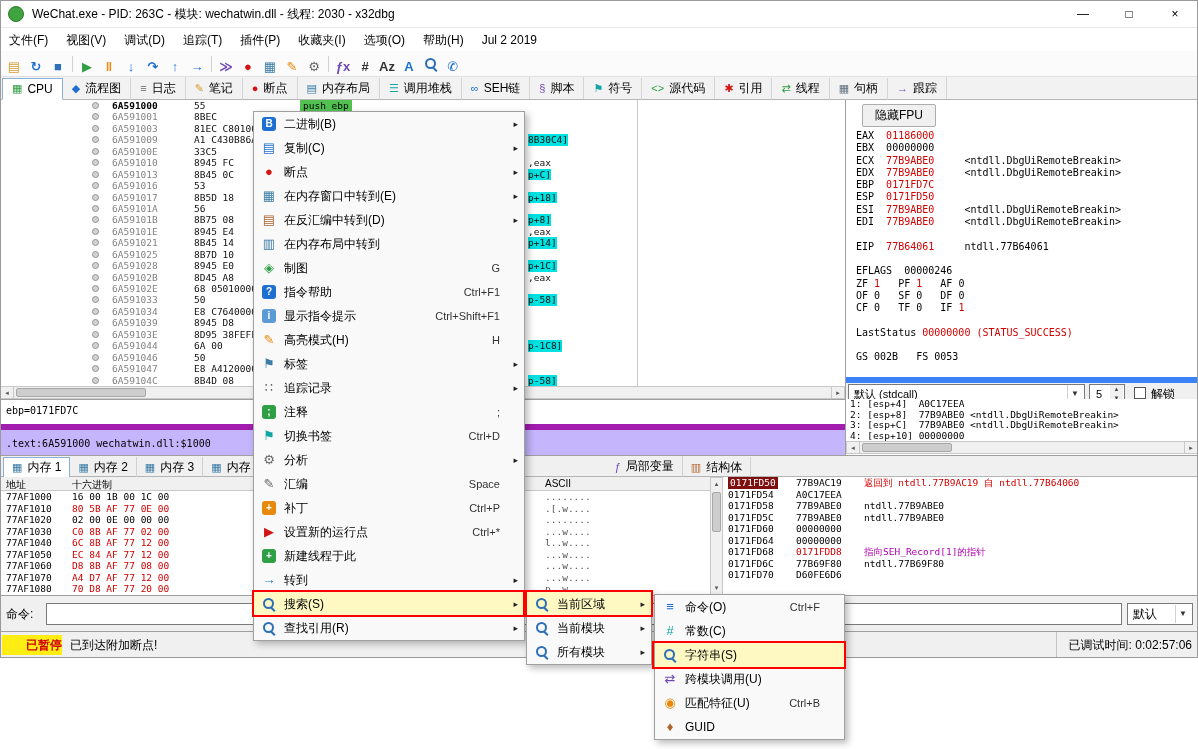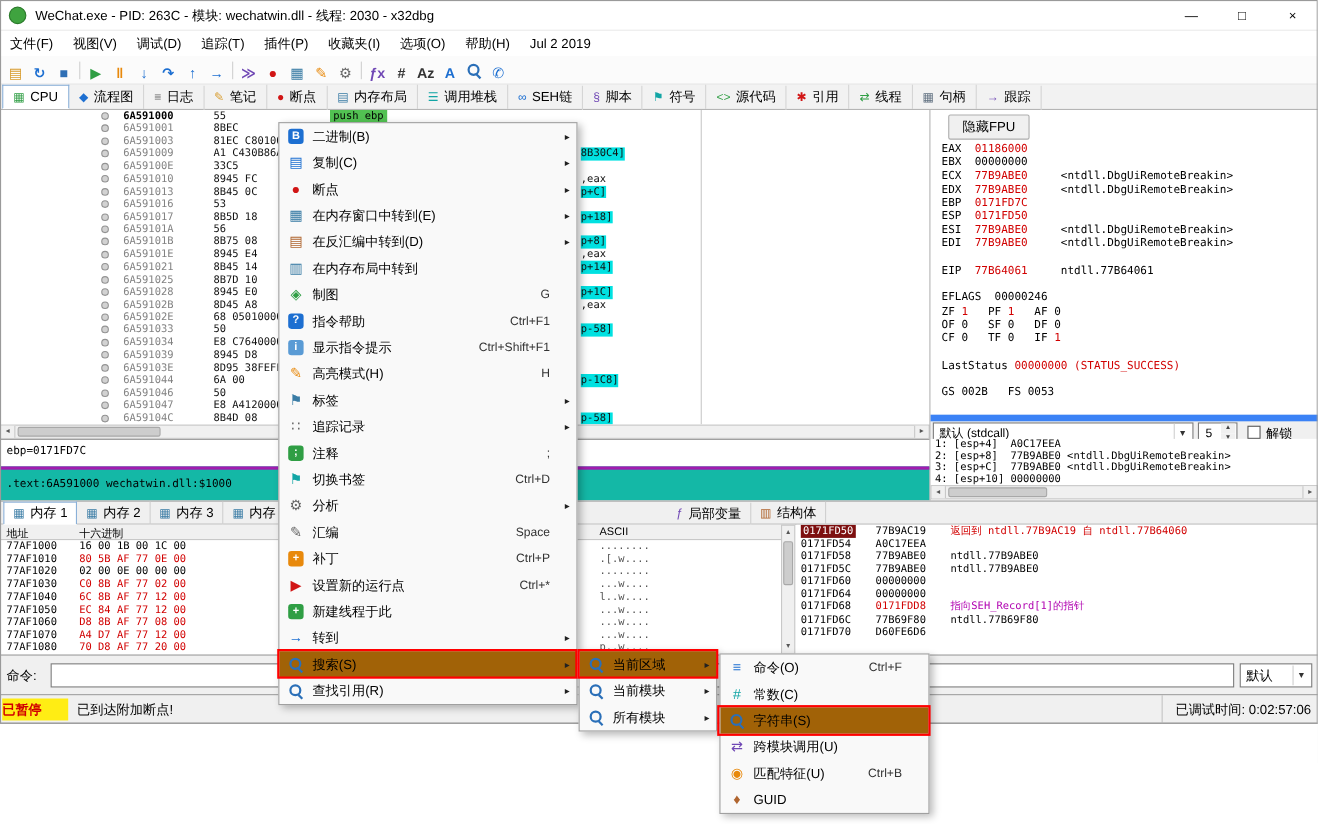--- a/index.html
+++ b/index.html
@@ -42,21 +42,21 @@
 .sarrow{position:absolute;top:0;width:13px;height:11px;background:#f0f0f0;border-right:1px solid #c8c8c8;font-size:7px;text-align:center;line-height:11px;color:#555}
 .sarrow.r{border-right:none;border-left:1px solid #c8c8c8}
 .sthumb{position:absolute;top:1px;height:9px;background:#cdcdcd;border:1px solid #a8a8a8;border-radius:2px}
 #hscroll-left{left:0;top:386px;width:845px}
 #hscroll-args{left:846px;top:441px;width:352px}
 #dock-vscroll{position:absolute;left:710px;top:477px;width:13px;height:118px;background:#f0f0f0;border:1px solid #c8c8c8}
 .varrow{position:absolute;left:0;width:11px;height:12px;font-size:7px;text-align:center;line-height:12px;color:#555}
 .vthumb{position:absolute;left:1px;top:14px;width:9px;height:40px;background:#cdcdcd;border:1px solid #a8a8a8;border-radius:2px}
 
 #infobox1{position:absolute;left:0;top:399px;width:845px;height:25px;border-top:1px solid #a0a0a0;background:#fff;font-size:10px;padding:5px 0 0 6px}
-#infobox2{position:absolute;left:0;top:424px;width:845px;height:31px;border-top:3px solid #a21caf;background:#14b8a6;font-size:10px;padding:8px 0 0 6px}
+#infobox2{position:absolute;left:0;top:424px;width:845px;height:31px;border-top:6px solid #a21caf;background:#c4b5fd;font-size:10px;padding:8px 0 0 6px}
 #splitv{position:absolute;left:845px;top:100px;width:1px;height:355px;background:#a0a0a0}
 
 #regs{position:absolute;left:846px;top:100px;width:352px;height:277px;background:#fff;overflow:hidden}
 #hidefpu{position:absolute;left:16px;top:4px;padding:2px 12px;font-size:12px;background:#f0f0f0;border:1px solid #adadad;border-radius:2px}
 #reg-rows{position:absolute;left:0;top:30px;width:352px}
 .rrow{height:12.3px;font-size:10px;line-height:12.3px;font-family:"DejaVu Sans Mono",monospace;white-space:pre;padding-left:10px}
 .c-r{color:#d10000}
 .c-u{}
 
 #convrow{position:absolute;left:846px;top:377px;width:352px;height:22px;background:#f0f0f0;border-top:6px solid #3b82f6}
@@ -90,28 +90,28 @@
 .scom{position:absolute;left:140px;white-space:pre}
 .c-p{color:#b000b0}
 
 #cmdbar{position:absolute;left:0;top:595px;width:1198px;height:36px;background:#f0f0f0;border-top:1px solid #a0a0a0}
 #cmdlab{position:absolute;left:6px;top:0;line-height:36px;font-size:12px}
 #cmdinput{position:absolute;left:46px;top:7px;width:1076px;height:22px;border:1px solid #7a7a7a;background:#fff;font-size:12px;padding:0 4px;font-family:"DejaVu Sans Mono",monospace}
 #cmdsel{position:absolute;left:1127px;top:7px;width:66px;height:22px;background:#fff;border:1px solid #7a7a7a;font-size:12px;line-height:20px;padding-left:5px}
 #cmdsel .dar{position:absolute;right:2px;top:1px;width:15px;height:18px;text-align:center;font-size:8px;line-height:18px;color:#333;border-left:1px solid #d0d0d0}
 
 #statusbar{position:absolute;left:0;top:631px;width:1198px;height:27px;background:#f0f0f0;border-top:1px solid #a0a0a0;border-bottom:1px solid #909090}
-#stbadge{position:absolute;left:2px;top:3px;width:60px;height:20px;background:#ffed14;color:#d10000;font-weight:bold;font-size:12px;text-align:left;line-height:20px}
+#stbadge{position:absolute;left:2px;top:3px;width:60px;height:20px;background:#ffed14;color:#d10000;font-weight:bold;font-size:12px;text-align:right;line-height:20px}
 #stmsg{position:absolute;left:70px;top:0;line-height:26px;font-size:12px}
 #sttime{position:absolute;right:6px;top:0;line-height:26px;font-size:12px;border-left:1px solid #c4c4c4;padding-left:12px}
 #desktop{position:absolute;left:0;top:658px;width:1198px;height:91px;background:#fff}
 
 .pmenu{position:absolute;background:#f9f9f9;border:1px solid #a0a0a0;box-shadow:3px 3px 7px rgba(0,0,0,.28)}
 .mi{position:relative;height:24px;display:flex;align-items:center;font-size:12px}
-.mi.sel{background:#a16207}
+.mi.sel{background:#fef9c3}
 .mic{width:30px;display:flex;justify-content:center;align-items:center}
 .mig{font-size:13px;line-height:14px}
 .migbox{width:14px;height:14px;border-radius:3px;color:#fff;font-size:10px;line-height:14px;text-align:center;font-weight:bold}
 .mil{white-space:nowrap}
 .msc{margin-left:auto;margin-right:24px;font-size:11px;color:#333;white-space:nowrap}
 .mar{position:absolute;right:6px;font-size:9px;color:#222}
 #ctxmenu{left:253px;top:111px;width:272px;z-index:30}
 #submenu-region{left:526px;top:591px;width:126px;z-index:31}
 #submenu-search{left:654px;top:594px;width:191px;z-index:32}
 .mag{position:relative;width:14px;height:14px;display:inline-block}

